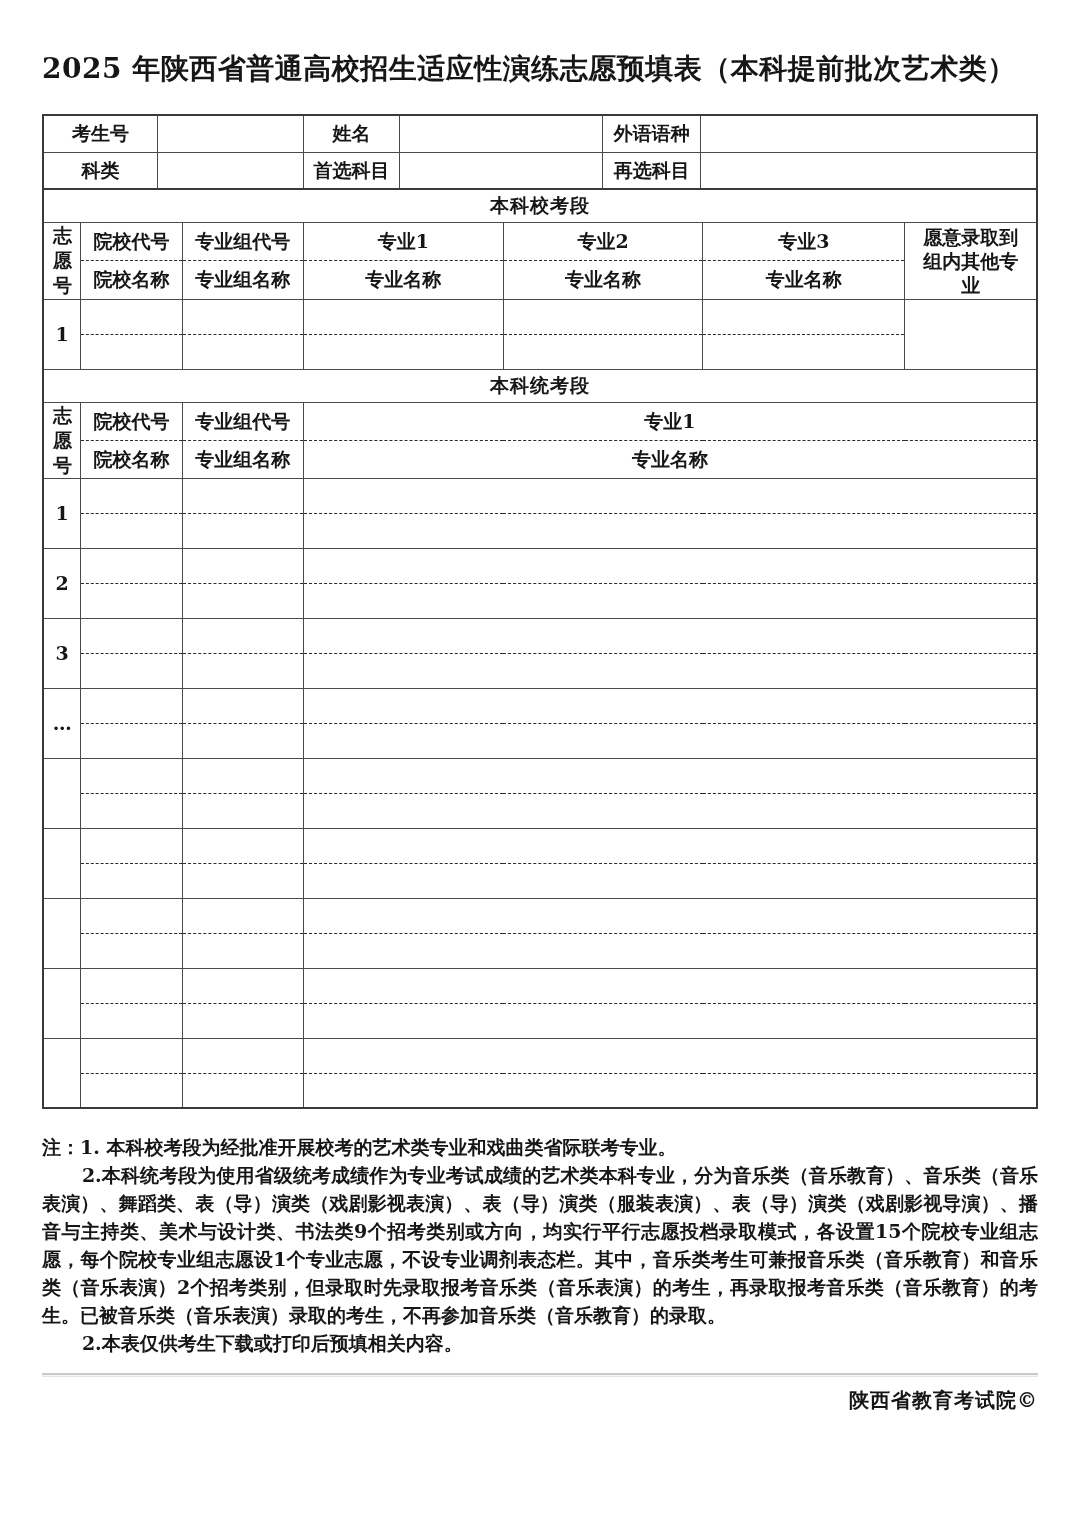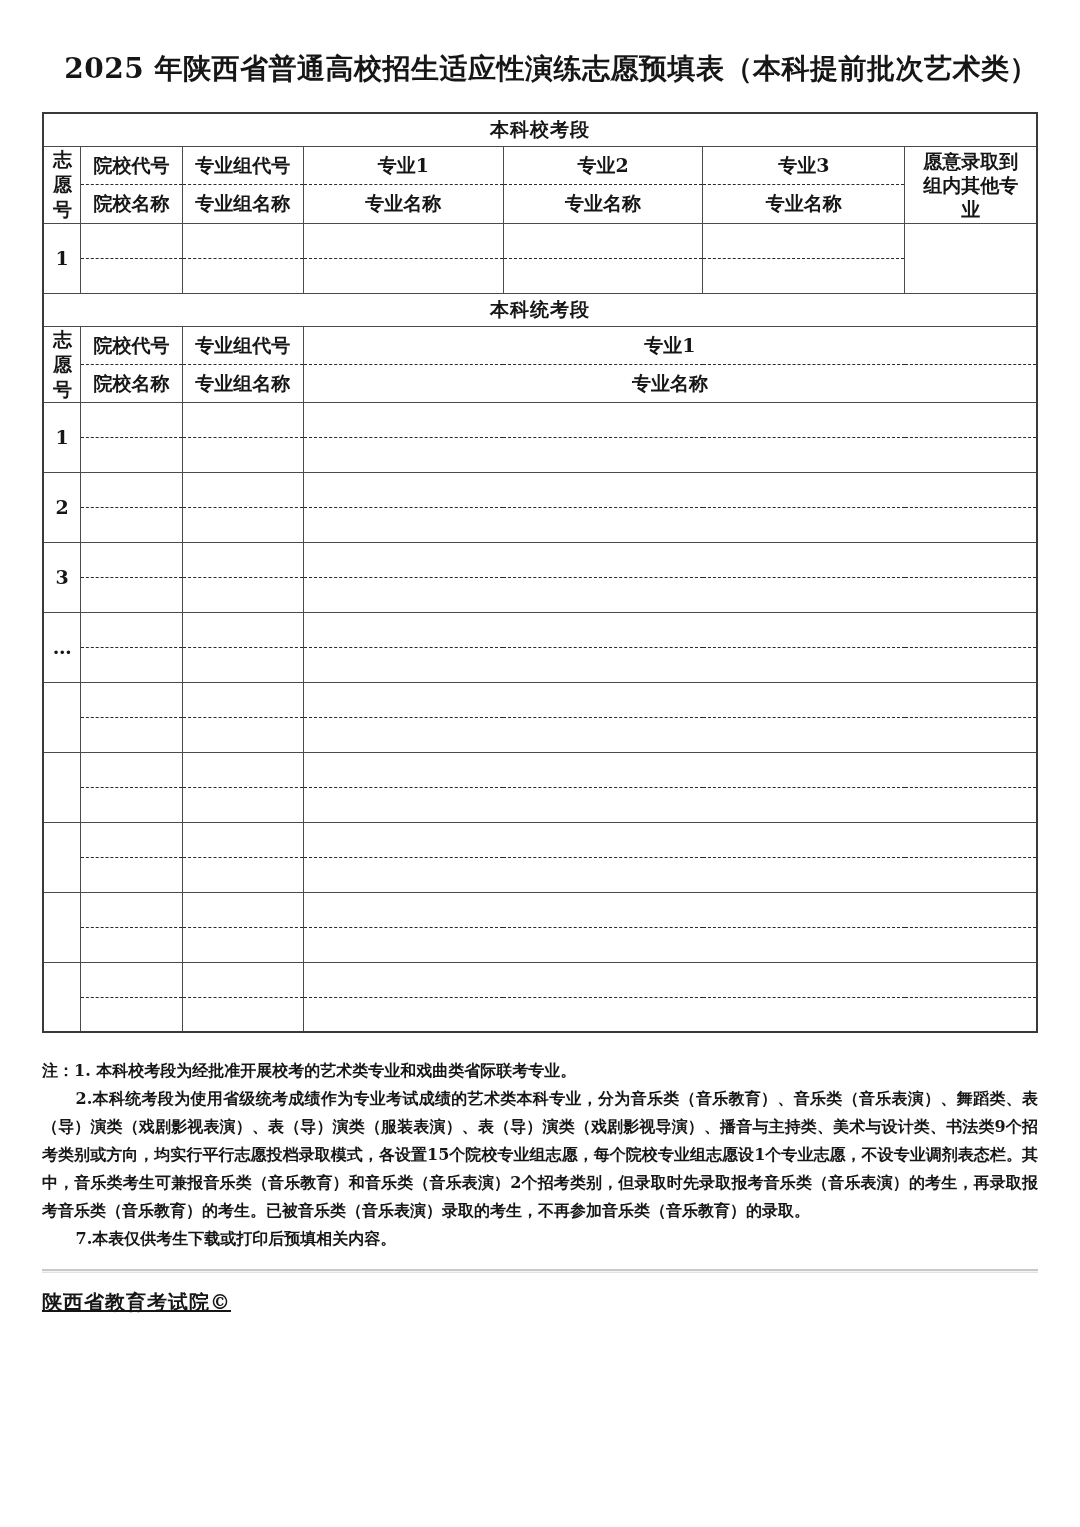--- a/index.html
+++ b/index.html
@@ -5,21 +5,21 @@
   * { margin:0; padding:0; box-sizing:border-box; }
   html,body { background:#ffffff; }
   body {
     width:1080px;
     font-family:"DejaVu Serif","Liberation Serif",serif;
     color:#161616;
   }
   .page { width:1080px; min-height:1527px; padding:50px 42px 36px 42px; background:#fff; }
 
   .title {
-    font-size:28px; font-weight:bold; text-align:right;
+    font-size:28px; font-weight:bold; text-align:left;
     letter-spacing:0.5px; margin-bottom:26px; white-space:nowrap;
   }
 
   table { border-collapse:collapse; width:100%; table-layout:fixed; }
   .tbl { border:2px solid #3a3a3a; }
   .tbl2 { margin-top:-2px;padding-left:18px; }
   td {
     border:1px solid #4a4a4a;
     font-size:19px; font-weight:bold; text-align:center; vertical-align:middle;
     overflow:hidden; line-height:1.3;
@@ -31,43 +31,71 @@
   .hdr td { height:38px; }
   .sub td { height:35px; }
 
   .vno { word-break:break-all; line-height:25px; padding:0 9px;margin-left:46px; }
   .willing { padding:2px 13px; line-height:24px; }
 
   .half-t { border-bottom:1px dashed #2b2b2b;text-align:center; }
   .half-b { border-top:1px dashed #2b2b2b; }
 
   .notes {
-    margin-top:24px; font-size:16px; font-weight:bold;
+    margin-top:24px; font-size:19px; font-weight:bold;
     line-height:28px; text-align:justify;
   }
   .notes p { text-indent:2.1em; }
   .notes p.first { text-indent:0; }
 
   .rule {
     margin-top:16px; height:4px;
     border-top:2px solid #c9c9c9; border-bottom:1px solid #e3e3e3;
     background:#f4f4f4;
   }
   .footer {
-    margin-top:16px; text-align:left;
-    font-size:20px; font-weight:bold; letter-spacing:1px;text-decoration:underline;
+    margin-top:10px; text-align:right;
+    font-size:20px; font-weight:bold; letter-spacing:1px;
   }
 </style>
 </head>
 <body>
 
 <div class="page">
 
   <div class="title">2025 年陕西省普通高校招生适应性演练志愿预填表（本科提前批次艺术类）</div>
 
+  <table class="tbl">
+    <colgroup>
+      <col style="width:11.5%">
+        <col style="width:14.7%">
+        <col style="width:9.7%">
+      <col style="width:20.4%">
+        <col style="width:9.9%">
+        <col style="width:33.8%">
+    </colgroup>
+    <tbody>
+        <tr class="info-row">
+      <td>考生号</td>
+      <td></td>
+      <td>姓名</td>
+      <td></td>
+      <td>外语语种</td>
+      <td></td>
+    </tr>
+    <tr class="info-row">
+      <td>科类</td>
+      <td></td>
+      <td>首选科目</td>
+      <td></td>
+      <td>再选科目</td>
+      <td></td>
+    </tr>
+  </tbody>
+    </table>
 
   <table class="tbl tbl2">
     <colgroup>
       <col style="width:3.8%">
         <col style="width:10.2%">
         <col style="width:12.2%">
       <col style="width:20.1%">
         <col style="width:20.1%">
         <col style="width:20.3%">
         <col style="width:13.3%">
@@ -231,20 +259,20 @@
       <td class="half-b"></td>
       <td class="half-b"></td>
       <td class="half-b" colspan="4"></td>
     </tr>
   </tbody>
     </table>
 
   <div class="notes">
     <p class="first">注：1. 本科校考段为经批准开展校考的艺术类专业和戏曲类省际联考专业。</p>
     <p>2.本科统考段为使用省级统考成绩作为专业考试成绩的艺术类本科专业，分为音乐类（音乐教育）、音乐类（音乐表演）、舞蹈类、表（导）演类（戏剧影视表演）、表（导）演类（服装表演）、表（导）演类（戏剧影视导演）、播音与主持类、美术与设计类、书法类9个招考类别或方向，均实行平行志愿投档录取模式，各设置15个院校专业组志愿，每个院校专业组志愿设1个专业志愿，不设专业调剂表态栏。其中，音乐类考生可兼报音乐类（音乐教育）和音乐类（音乐表演）2个招考类别，但录取时先录取报考音乐类（音乐表演）的考生，再录取报考音乐类（音乐教育）的考生。已被音乐类（音乐表演）录取的考生，不再参加音乐类（音乐教育）的录取。</p>
-    <p>7.本表仅供考生下载或打印后预填相关内容。</p>
+    <p>2.本表仅供考生下载或打印后预填相关内容。</p>
   </div>
 
   <div class="rule"></div>
 
   <div class="footer">陕西省教育考试院©</div>
 
 </div>
 
 </body></html>

